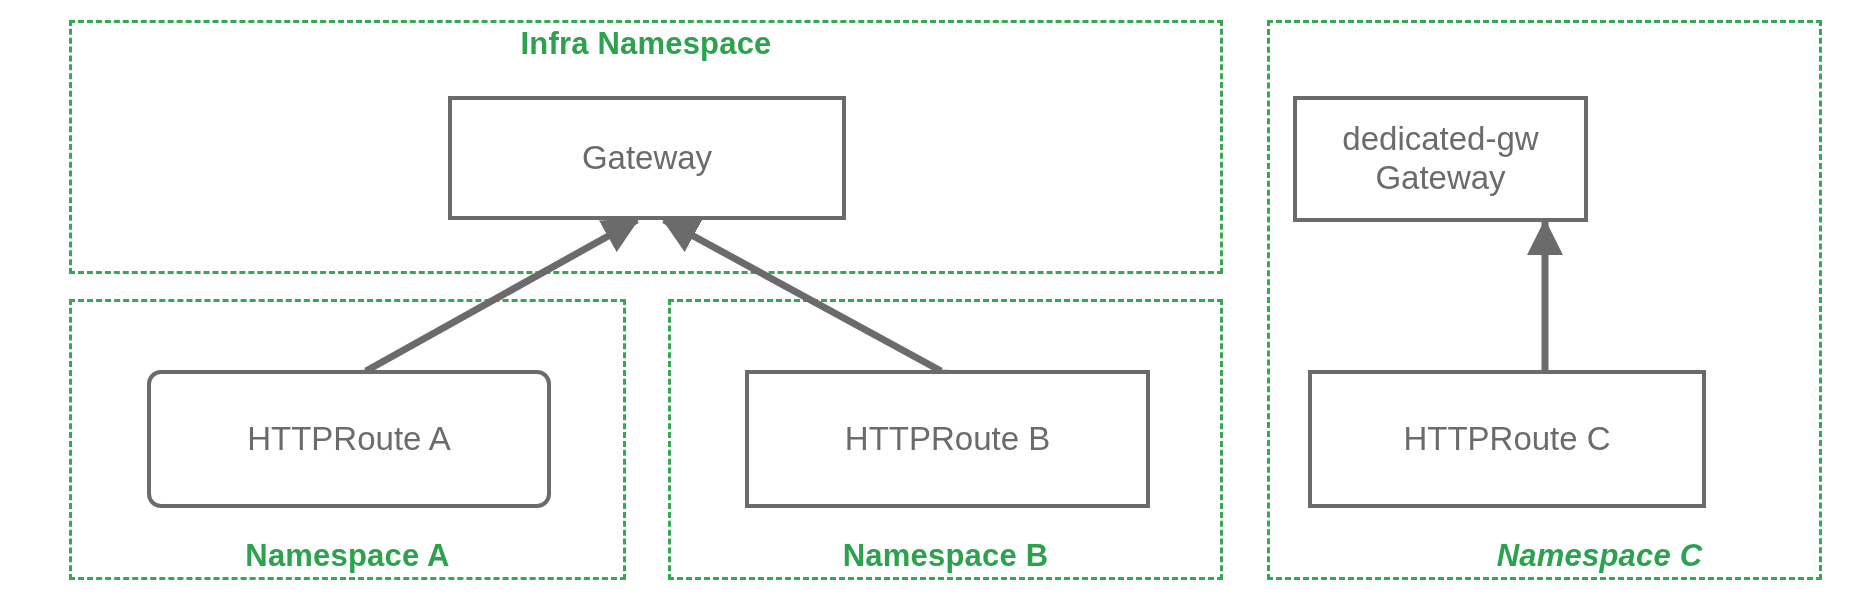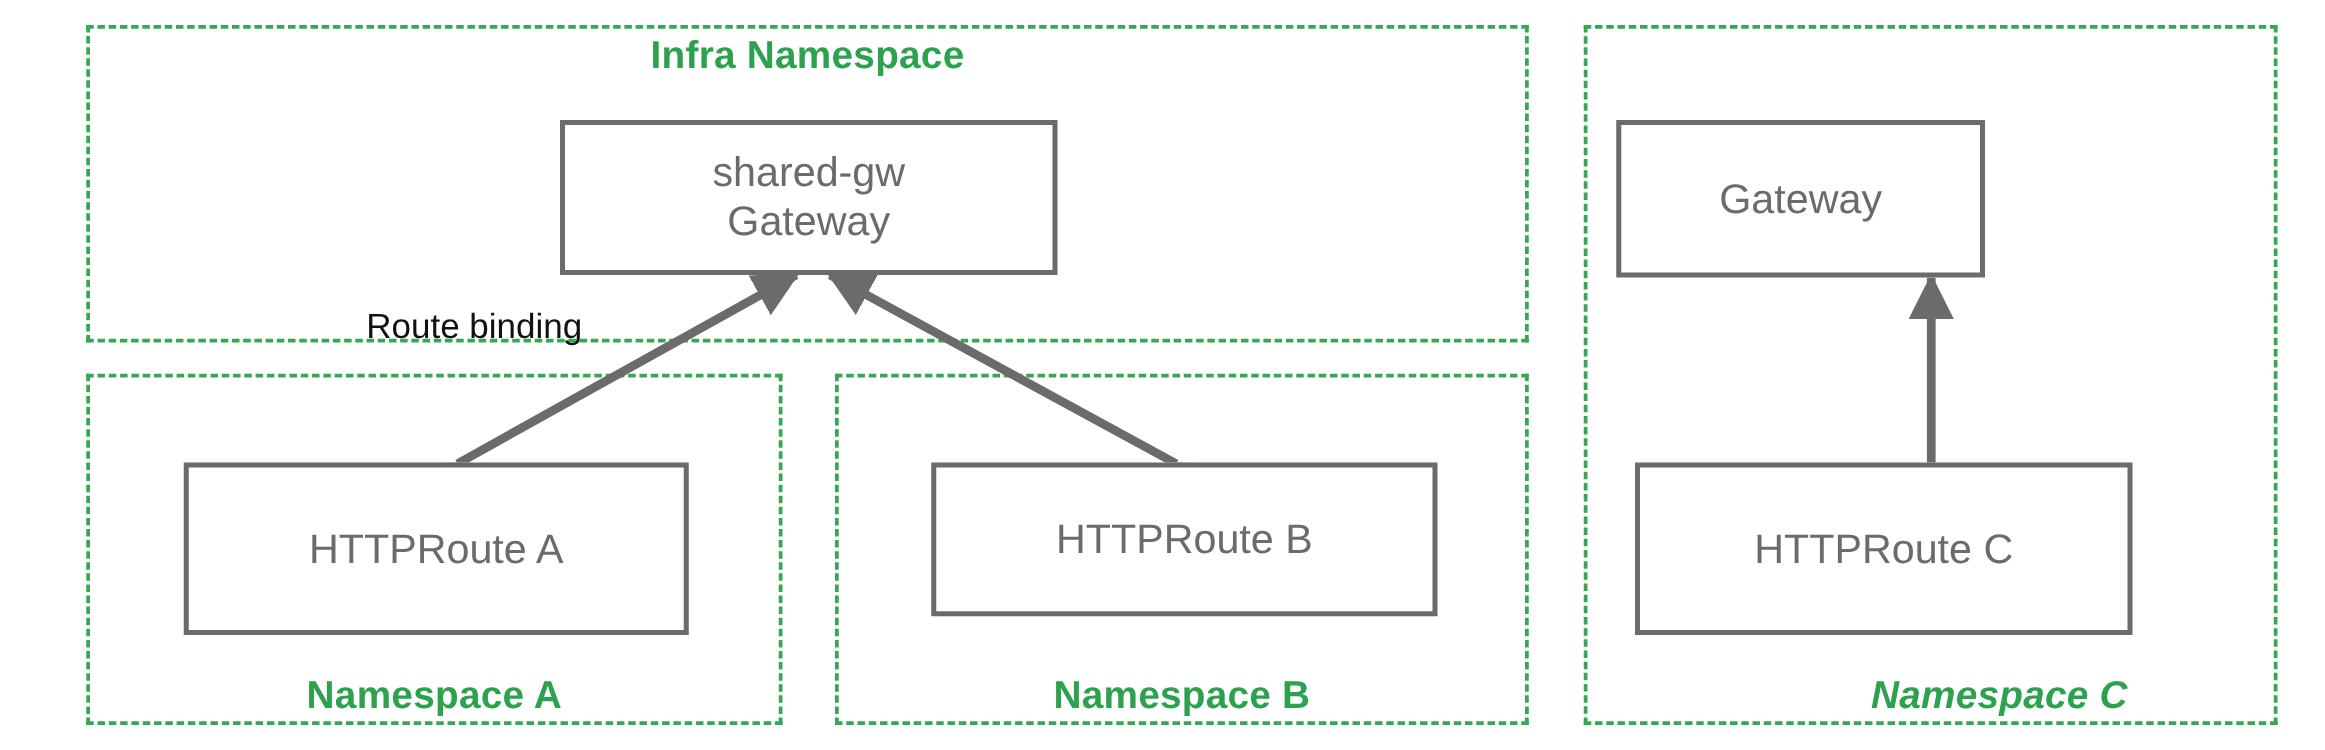--- a/index.html
+++ b/index.html
@@ -101,36 +101,35 @@
       </marker>
     </defs>
 
     <line x1="366" y1="371" x2="637" y2="220" stroke="#6b6b6b" stroke-width="7" marker-start="url(#arrowStart)" marker-end="url(#arrowEnd)"></line>
 
     <line x1="941" y1="371" x2="664" y2="220" stroke="#6b6b6b" stroke-width="7" marker-start="url(#arrowStart)" marker-end="url(#arrowEnd)"></line>
 
     <line x1="1545" y1="371" x2="1545" y2="222" stroke="#6b6b6b" stroke-width="7" marker-start="url(#arrowStart)" marker-end="url(#arrowEnd)"></line>
   </svg>
 
-  <div class="edge-label" style="left:293px; top:245px;">Route binding</div>
 
   <div class="res-box" style="left:448px; top:96px; width:398px; height:124px;">
-    <span>shared-gw</span>
     <span class="line2">Gateway</span>
   </div>
 
   <div class="res-box" style="left:1293px; top:96px; width:295px; height:126px;">
+    <span>dedicated-gw</span>
     <span class="line2">Gateway</span>
   </div>
 
-  <div class="res-box" style="left:147px; top:370px; width:404px; height:138px;">
+  <div class="res-box" style="left:147px; top:370px; width:404px; height:138px;border-radius:14px;">
     <span>HTTPRoute A</span>
   </div>
 
-  <div class="res-box" style="left:745px; top:370px; width:405px; height:123px;">
+  <div class="res-box" style="left:745px; top:370px; width:405px; height:138px;">
     <span>HTTPRoute B</span>
   </div>
 
   <div class="res-box" style="left:1308px; top:370px; width:398px; height:138px;">
     <span>HTTPRoute C</span>
   </div>
 
 </div>
 
 </body></html>

